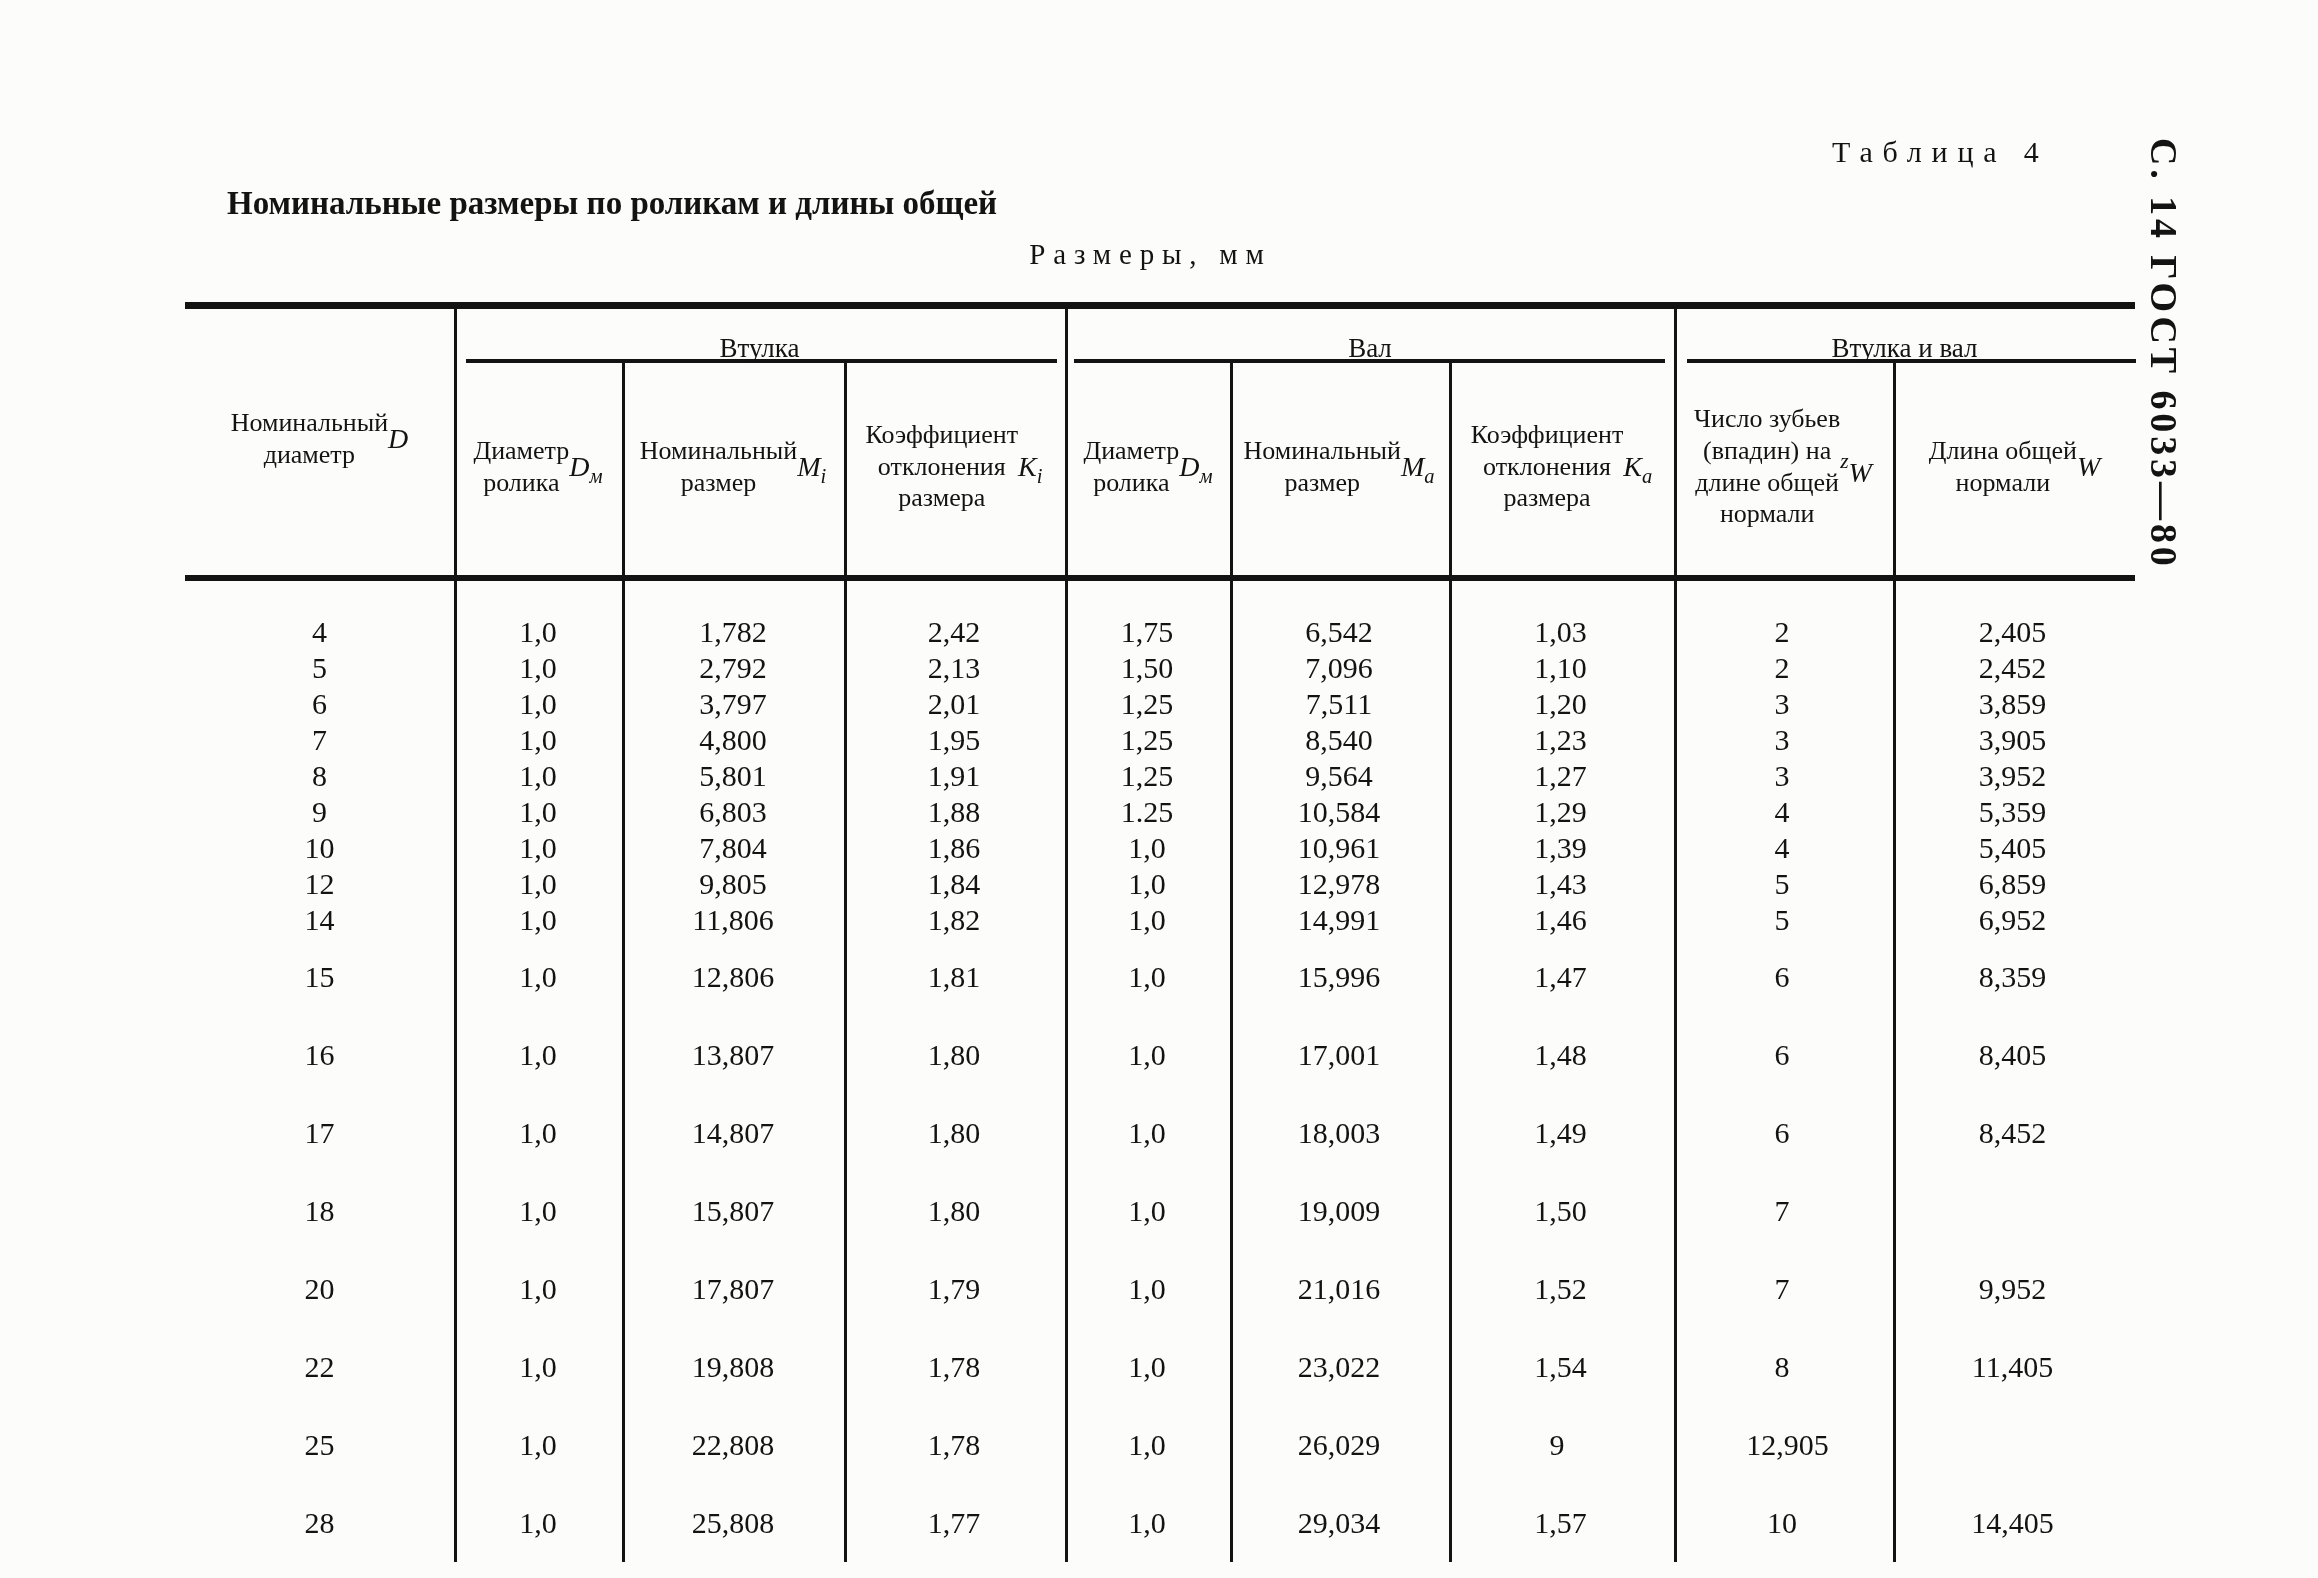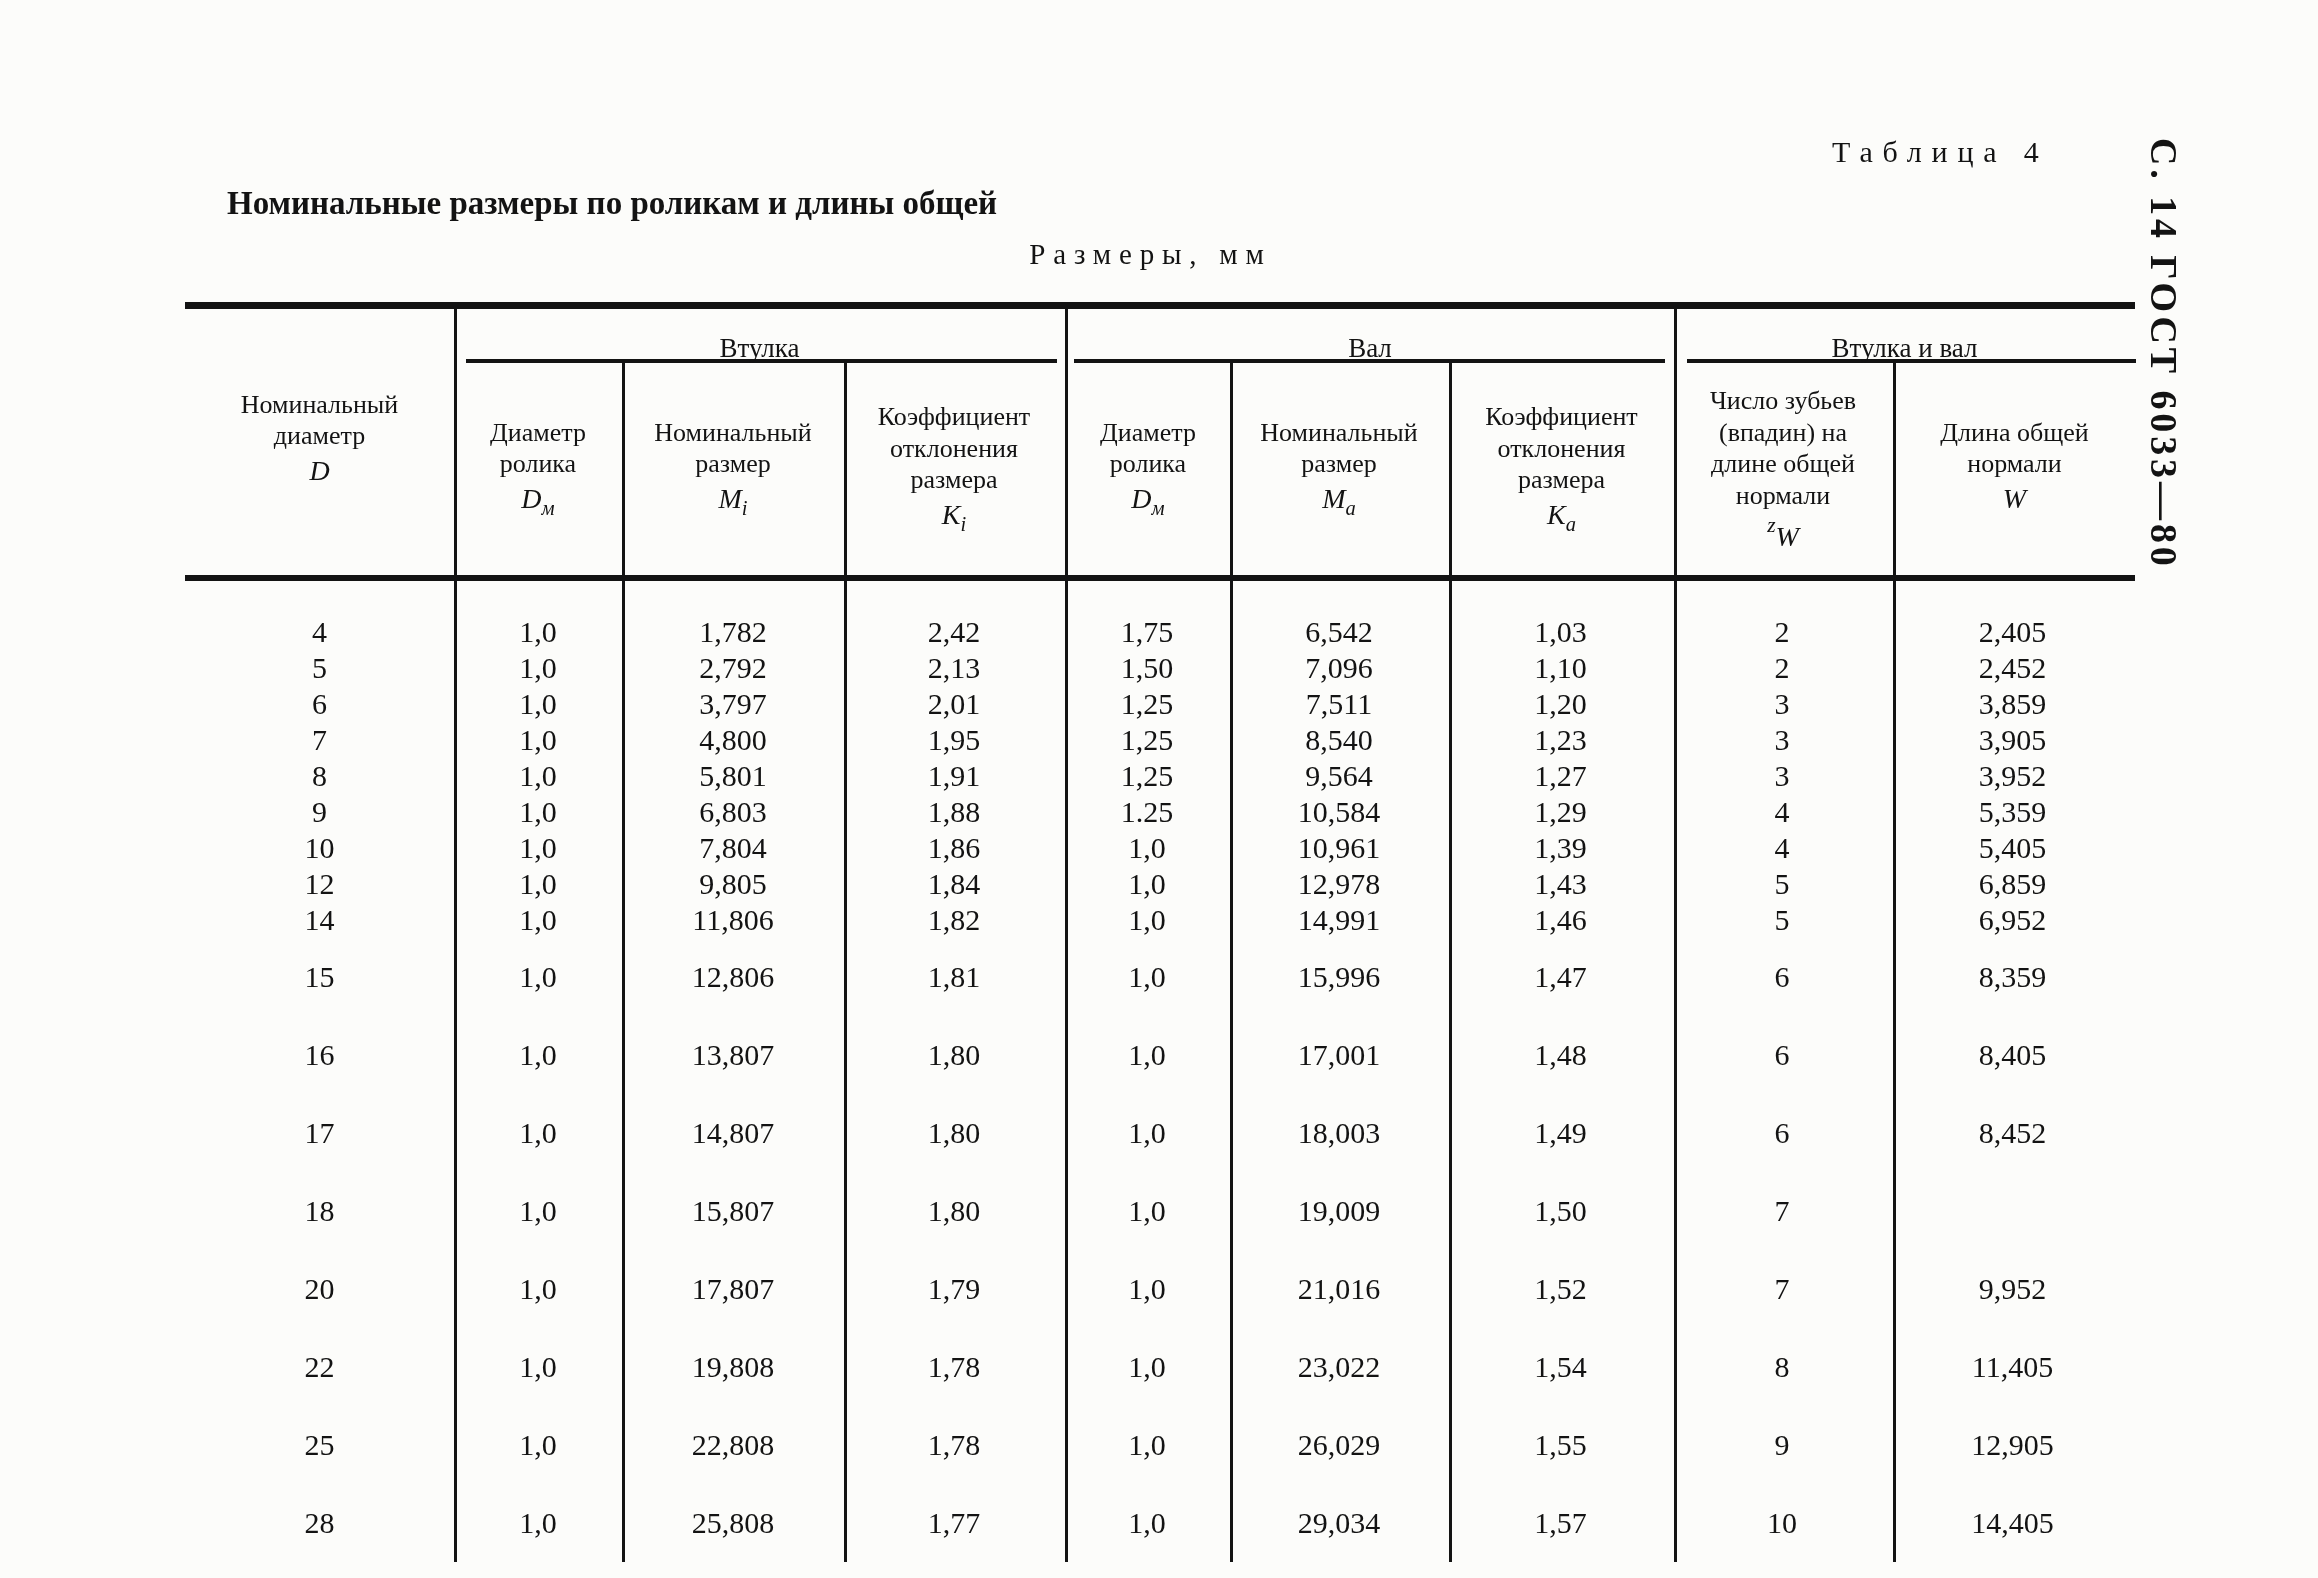--- a/index.html
+++ b/index.html
@@ -47,21 +47,21 @@
   .x5{left:1045px;}.x6{left:1264px;}.x7{left:1489px;}.x8{left:1708px;}
   .ghead{
     position:absolute;top:27px;height:39px;
     display:flex;align-items:center;justify-content:center;
     font-size:27px;white-space:nowrap;
   }
   .gh-vt{left:269px;width:611px;}
   .gh-val{left:880px;width:610px;}
   .gh-both{left:1489px;width:461px;}
   .colhead{
-    position:absolute;display:flex;flex-direction:column;
+    position:absolute;display:flex;
     align-items:center;justify-content:center;
     font-size:26px;line-height:1.22;text-align:center;
   }
   .colhead .lines{white-space:pre-line;}
   .ch-d{left:0;top:0;width:269px;height:273px;}
   .ch{top:60px;height:209px;}
   .ch-c1{left:269px;width:168px;}
   .ch-c2{left:437px;width:222px;}
   .ch-c3{left:659px;width:220px;}
   .ch-c4{left:880px;width:166px;}
@@ -360,21 +360,20 @@
             <div class="cell c7">8</div>
             <div class="cell c8">11,405</div>
           </div>
           <div class="row">
             <div class="cell c0">25</div>
             <div class="cell c1">1,0</div>
             <div class="cell c2">22,808</div>
             <div class="cell c3">1,78</div>
             <div class="cell c4">1,0</div>
             <div class="cell c5">26,029</div>
-            <div class="cell c6">1,55</div>
             <div class="cell c7">9</div>
             <div class="cell c8">12,905</div>
           </div>
           <div class="row">
             <div class="cell c0">28</div>
             <div class="cell c1">1,0</div>
             <div class="cell c2">25,808</div>
             <div class="cell c3">1,77</div>
             <div class="cell c4">1,0</div>
             <div class="cell c5">29,034</div>

